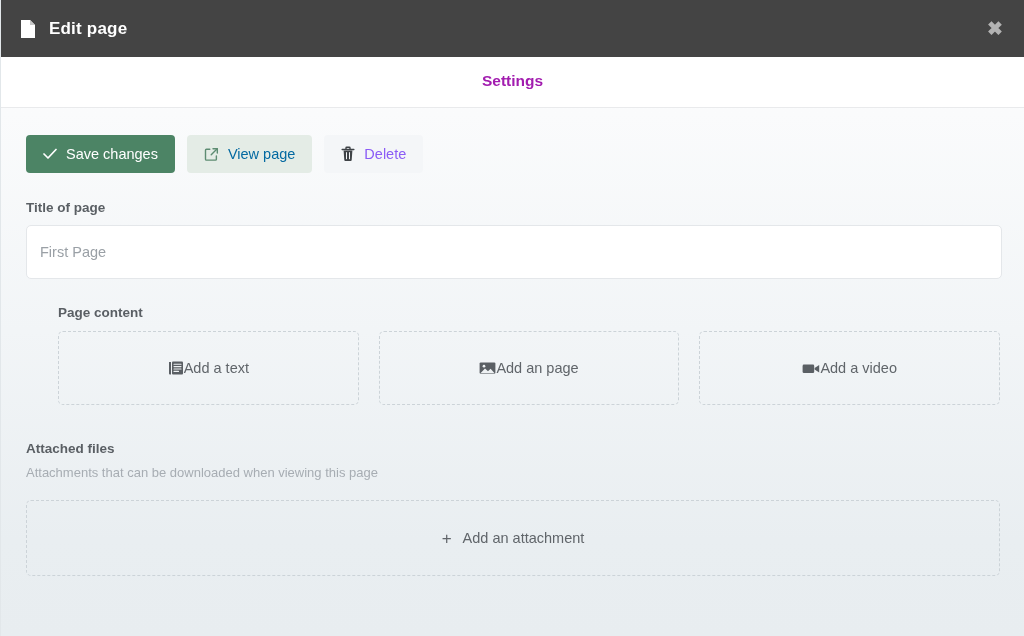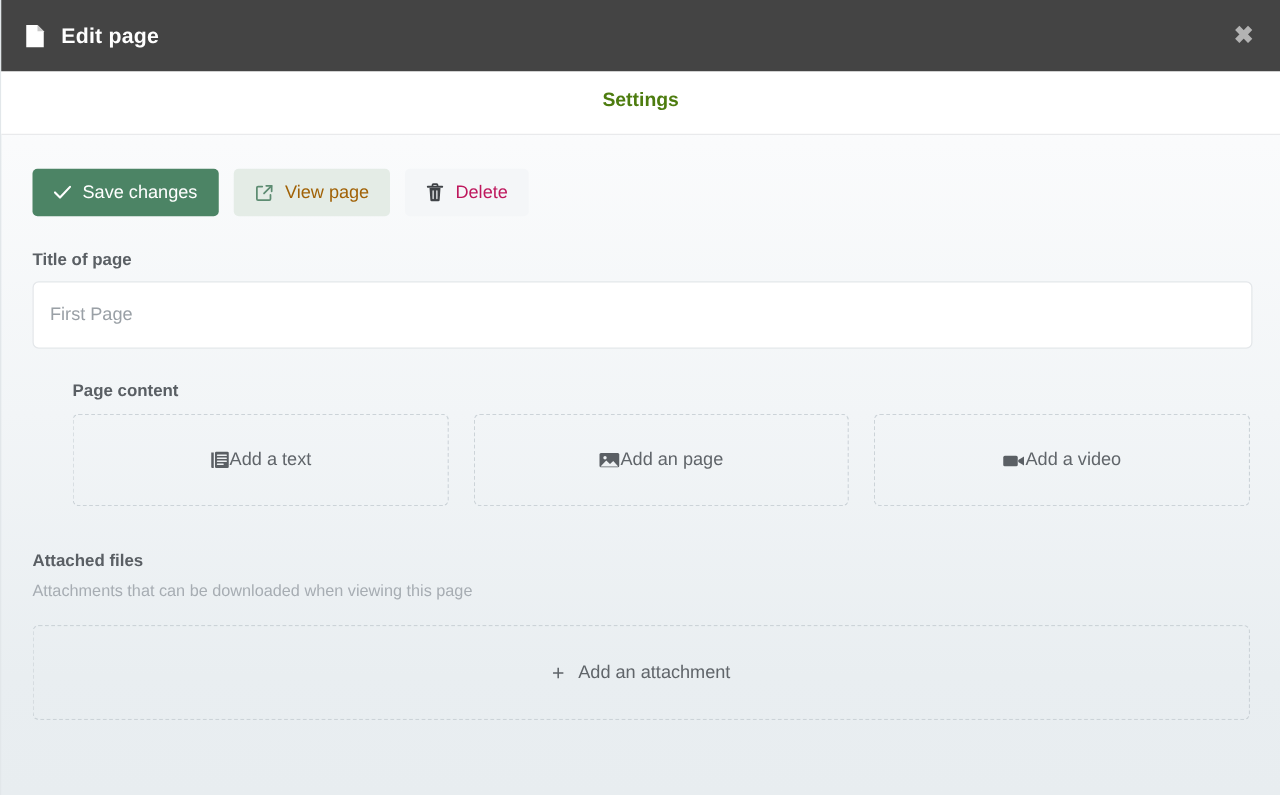--- a/index.html
+++ b/index.html
@@ -87,21 +87,21 @@
     flex: 1 1 50%;
     display: flex;
     align-items: center;
     justify-content: center;
     font-size: 15.5px;
     font-weight: bold;
     cursor: pointer;
     background: none;
     border: none;
     border-bottom: 3px solid transparent;
-    color: #4d7c0f;
+    color: #a21caf;
     font-family: "Liberation Sans", sans-serif;
     height: 100%;
     margin-bottom: -1px;
   }
   .tab.active {
     color: #4c8465;
     border-bottom-color: #6a9c80;
   }
 
   
@@ -131,25 +131,25 @@
     white-space: nowrap;
     line-height: 1;
   }
   .btn .ico { display: inline-flex; align-items: center; justify-content: center; }
   .btn-primary {
     background: #4c8465;
     color: #ffffff;
   }
   .btn-soft {
     background: #e4ece6;
-    color: #a16207;
+    color: #0369a1;
   }
   .btn-plain {
     background: #f4f6f8;
-    color: #be185d;
+    color: #8b5cf6;
   }
 
   
   .field-label {
     font-size: 13.5px;
     font-weight: bold;
     color: #5a5f64;
     margin-bottom: 10px;
     display: block;
   }

